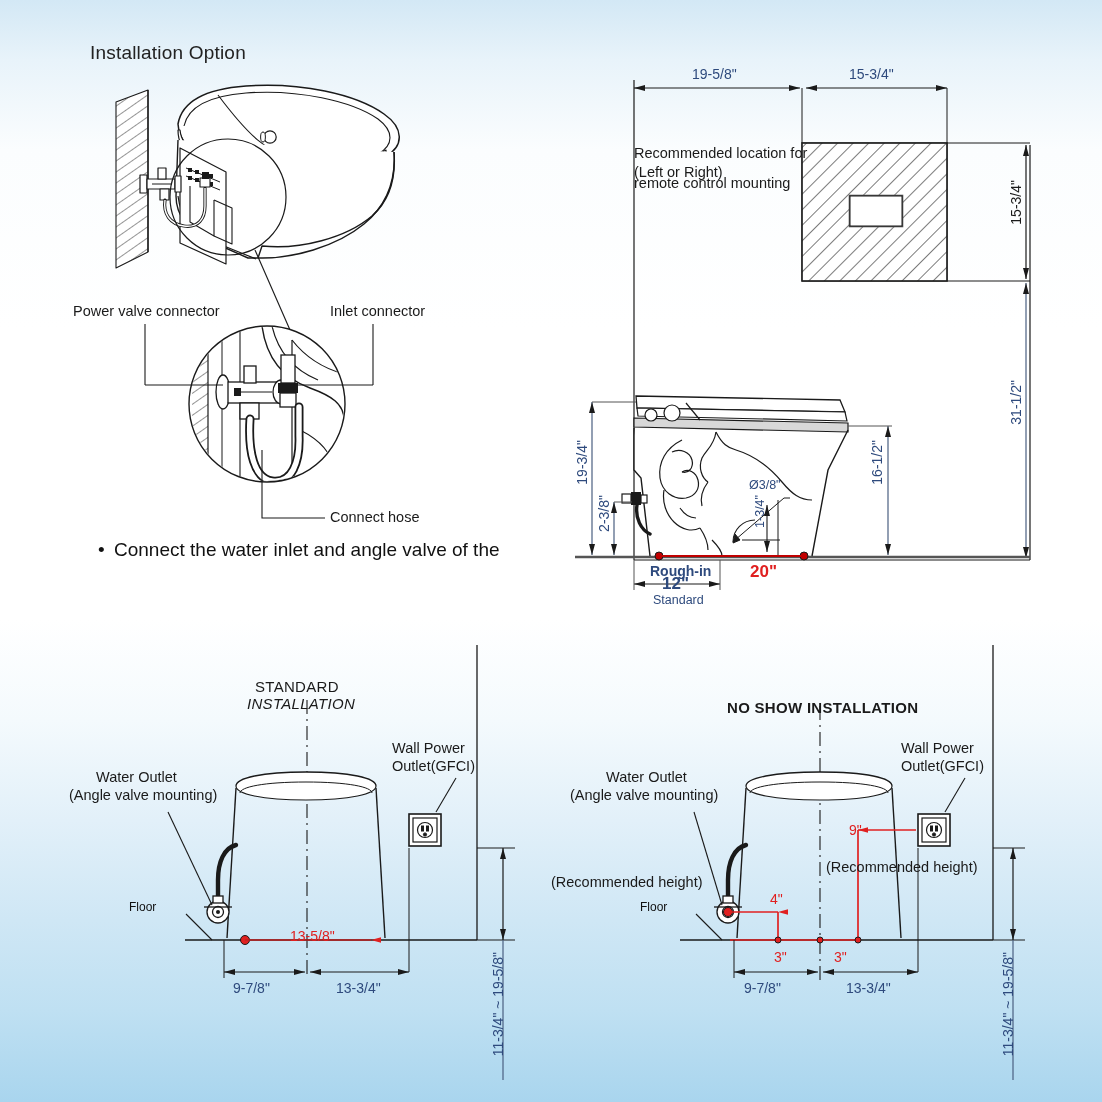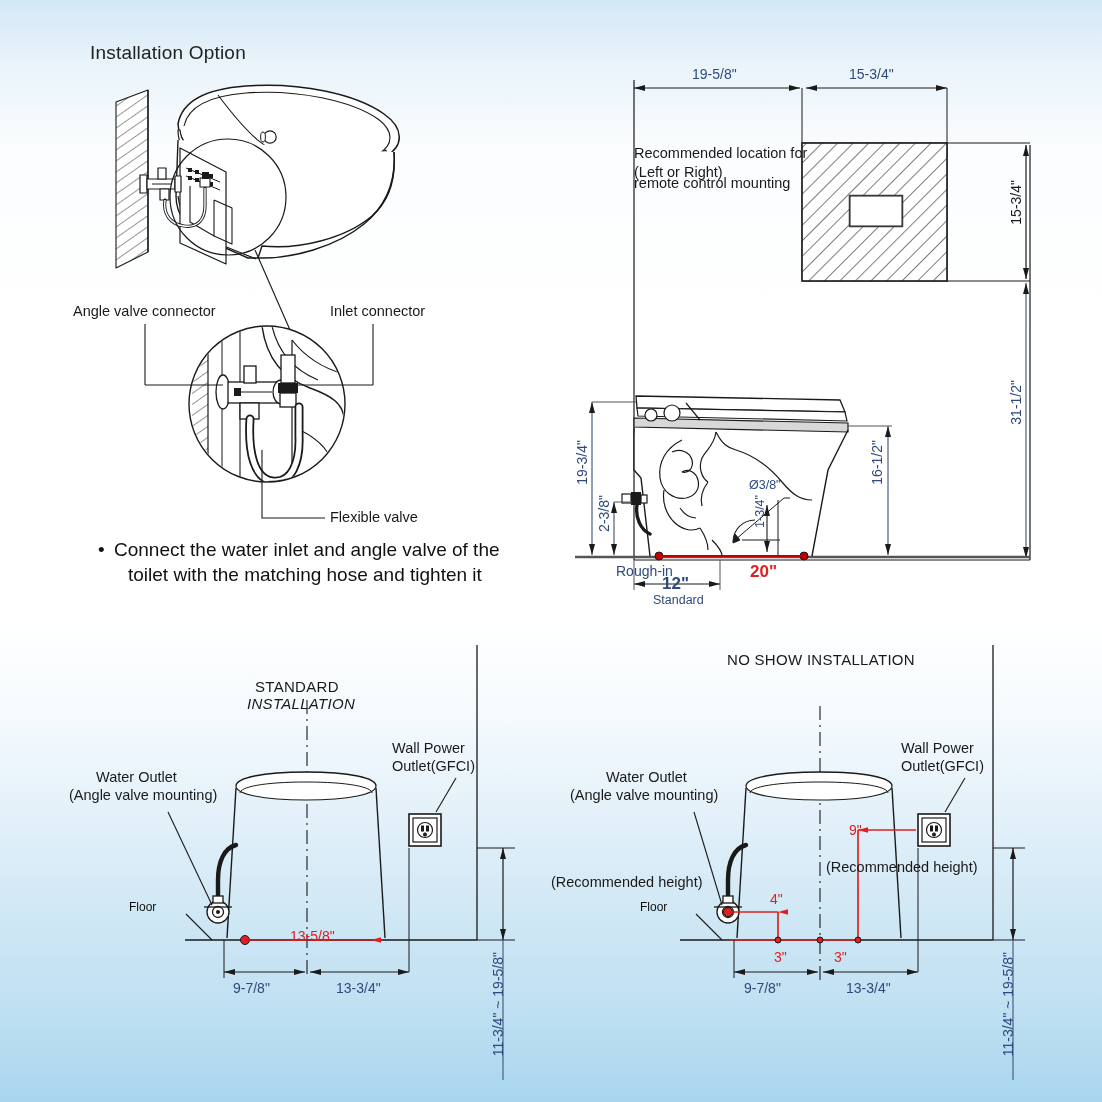--- a/index.html
+++ b/index.html
@@ -377,60 +377,59 @@
 
       <line x1="1013" y1="848" x2="1013" y2="940" stroke="#1a1a1a" stroke-width="1.2" marker-start="url(#arrR)" marker-end="url(#arrL)"></line>
       <line x1="993" y1="848" x2="1025" y2="848" stroke="#1a1a1a" stroke-width="1"></line>
       <line x1="993" y1="940" x2="1025" y2="940" stroke="#1a1a1a" stroke-width="1"></line>
       <line x1="1013" y1="940" x2="1013" y2="1080" stroke="#4a5f80" stroke-width="1.2"></line>
     </g>
   </svg>
 
   <div class="lbl t-title" style="left:90px;top:42px;">Installation Option</div>
 
-  <div class="lbl t-cap" style="left:73px;top:303px;">Angle valve connector</div>
+  <div class="lbl t-cap" style="left:73px;top:303px;">Power valve connector</div>
   <div class="lbl t-cap" style="left:330px;top:303px;">Inlet connector</div>
-  <div class="lbl t-cap" style="left:330px;top:509px;">Flexible valve</div>
+  <div class="lbl t-cap" style="left:330px;top:509px;">Connect hose</div>
 
   <div class="lbl t-note" style="left:98px;top:537px;">•</div>
   <div class="lbl t-note" style="left:114px;top:537px;">Connect the water inlet and angle valve of the</div>
-  <div class="lbl t-note" style="left:128px;top:562px;">toilet with the matching hose and tighten it</div>
 
   <div class="lbl t-cap" style="left:634px;top:145px;">Recommended location for</div>
   <div class="lbl t-cap" style="left:634px;top:163px;margin-top:12px;">remote control mounting</div>
   <div class="lbl t-cap" style="left:634px;top:164px;">(Left or Right)</div>
 
   <div class="lbl t-dim blue" style="left:692px;top:66px;">19-5/8"</div>
   <div class="lbl t-dim blue" style="left:849px;top:66px;">15-3/4"</div>
   <div class="lbl t-dim blk vert" style="left:1008px;top:180px;">15-3/4"</div>
   <div class="lbl t-dim blue vert" style="left:1008px;top:380px;">31-1/2"</div>
 
   <div class="lbl t-dim blue vert" style="left:574px;top:440px;">19-3/4"</div>
   <div class="lbl t-dim blue vert" style="left:596px;top:495px;">2-3/8"</div>
   <div class="lbl t-dim blue vert" style="left:869px;top:440px;">16-1/2"</div>
   <div class="lbl t-dimsm blue" style="left:749px;top:478px;">Ø3/8"</div>
   <div class="lbl t-dimsm blue vert" style="left:753px;top:495px;">1-3/4"</div>
-  <div class="lbl t-dim blue" style="left:616px;top:563px;">Rough-in</div>
+  <div class="lbl t-dim blue" style="left:650px;top:563px;font-weight:bold;">Rough-in</div>
   <div class="lbl t-bignum blue" style="left:662px;top:574px;">12"</div>
   <div class="lbl t-dimsm blue" style="left:653px;top:593px;">Standard</div>
   <div class="lbl t-bignum red" style="left:750px;top:562px;">20"</div>
 
   <div class="lbl t-head" style="left:255px;top:678px;">STANDARD</div>
   <div class="lbl t-head" style="left:247px;top:695px;font-style:italic;">INSTALLATION</div>
   <div class="lbl t-cap" style="left:96px;top:769px;">Water Outlet</div>
   <div class="lbl t-cap" style="left:69px;top:787px;">(Angle valve mounting)</div>
   <div class="lbl t-cap" style="left:392px;top:740px;">Wall Power</div>
   <div class="lbl t-cap" style="left:392px;top:758px;">Outlet(GFCI)</div>
   <div class="lbl t-floor" style="left:129px;top:900px;">Floor</div>
   <div class="lbl t-dim red" style="left:290px;top:928px;">13-5/8"</div>
   <div class="lbl t-dim blue" style="left:233px;top:980px;">9-7/8"</div>
   <div class="lbl t-dim blue" style="left:336px;top:980px;">13-3/4"</div>
   <div class="lbl t-dim blue vert" style="left:490px;top:952px;">11-3/4" ~ 19-5/8"</div>
 
-  <div class="lbl t-head" style="left:727px;top:651px;">NO SHOW INSTALLATION</div>
+  <div class="lbl t-head" style="left:727px;top:699px;font-weight:bold;">NO SHOW INSTALLATION</div>
   <div class="lbl t-cap" style="left:606px;top:769px;">Water Outlet</div>
   <div class="lbl t-cap" style="left:570px;top:787px;">(Angle valve mounting)</div>
   <div class="lbl t-cap" style="left:551px;top:874px;">(Recommended height)</div>
   <div class="lbl t-cap" style="left:826px;top:859px;">(Recommended height)</div>
   <div class="lbl t-cap" style="left:901px;top:740px;">Wall Power</div>
   <div class="lbl t-cap" style="left:901px;top:758px;">Outlet(GFCI)</div>
   <div class="lbl t-floor" style="left:640px;top:900px;">Floor</div>
   <div class="lbl t-dim red" style="left:770px;top:891px;">4"</div>
   <div class="lbl t-dim red" style="left:849px;top:822px;">9"</div>
   <div class="lbl t-dim red" style="left:774px;top:949px;">3"</div>

